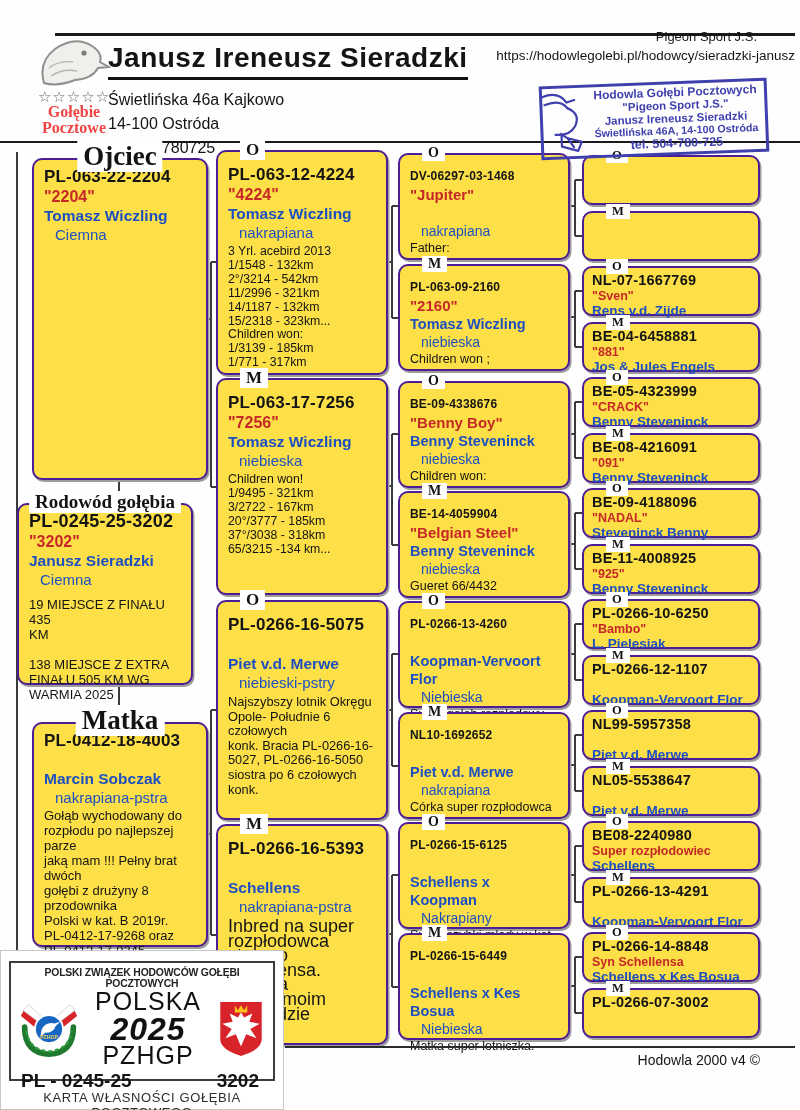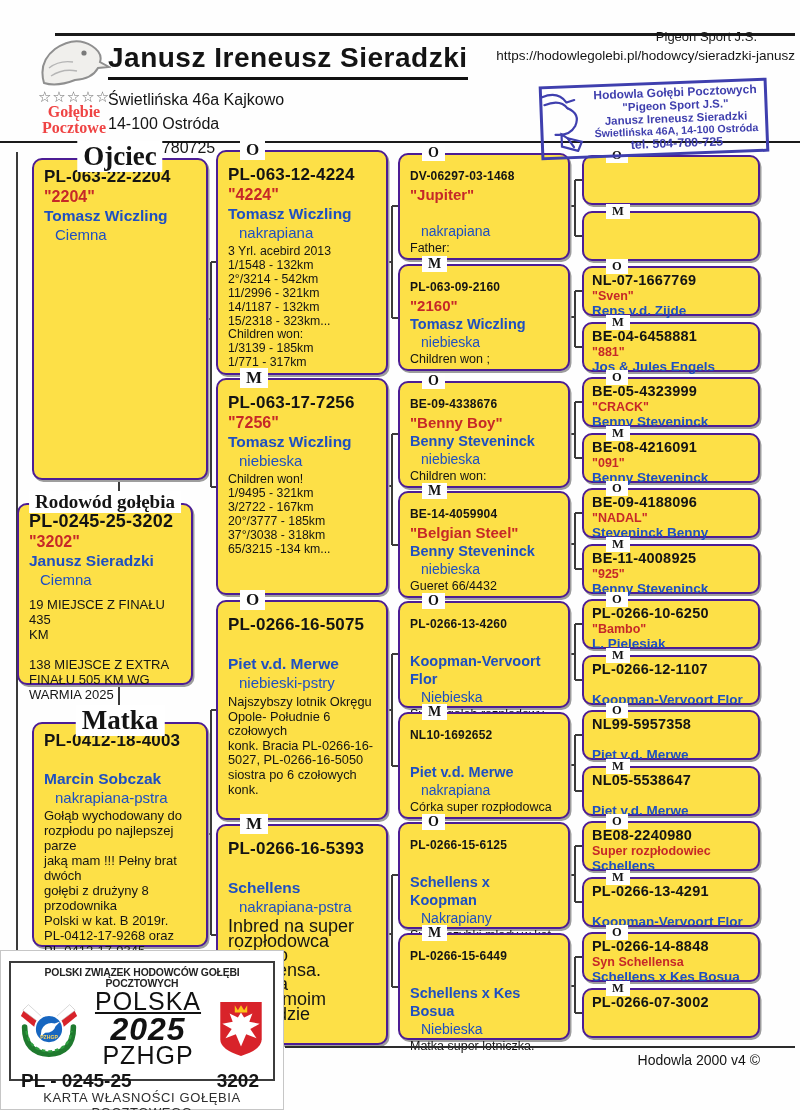--- a/index.html
+++ b/index.html
@@ -63,21 +63,21 @@
   .connectors{position:absolute;left:0;top:0;z-index:0;}
 
   
   .badge{position:absolute;left:0;top:950px;width:284px;height:160px;background:#fff;
          border:1px solid #c6c6c6;z-index:6;box-sizing:border-box;}
   .badge-box{margin:10px 8px 0 8px;border:2px solid #3c3c3c;height:120px;box-sizing:border-box;}
   .badge-org{text-align:center;font-size:10.4px;letter-spacing:-0.2px;padding-top:4px;
              font-weight:bold;color:#222;}
   .badge-row{display:flex;align-items:center;justify-content:space-between;padding:1px 8px 0 8px;}
   .badge-mid{text-align:center;line-height:0.95;color:#111;}
-  .badge-country{font-size:25px;letter-spacing:1px;text-decoration:underline;}
+  .badge-country{font-size:25px;letter-spacing:1px;}
   .badge-year{font-size:32px;font-weight:bold;letter-spacing:1px;font-style:italic;}
   .badge-short{font-size:25px;letter-spacing:1px;}
   .badge-nums{display:flex;justify-content:space-between;padding:2px 14px 0 10px;
               font-weight:bold;font-size:19px;}
   .badge-caption{text-align:center;font-size:13px;letter-spacing:0.6px;color:#2e2e2e;
                  margin-top:9px;}
 
   
   .foot-rule{position:absolute;left:285px;top:1046px;width:510px;height:2px;background:#2c2c2c;}
   .credit{position:absolute;left:560px;top:1052px;width:200px;text-align:right;font-size:14px;}

